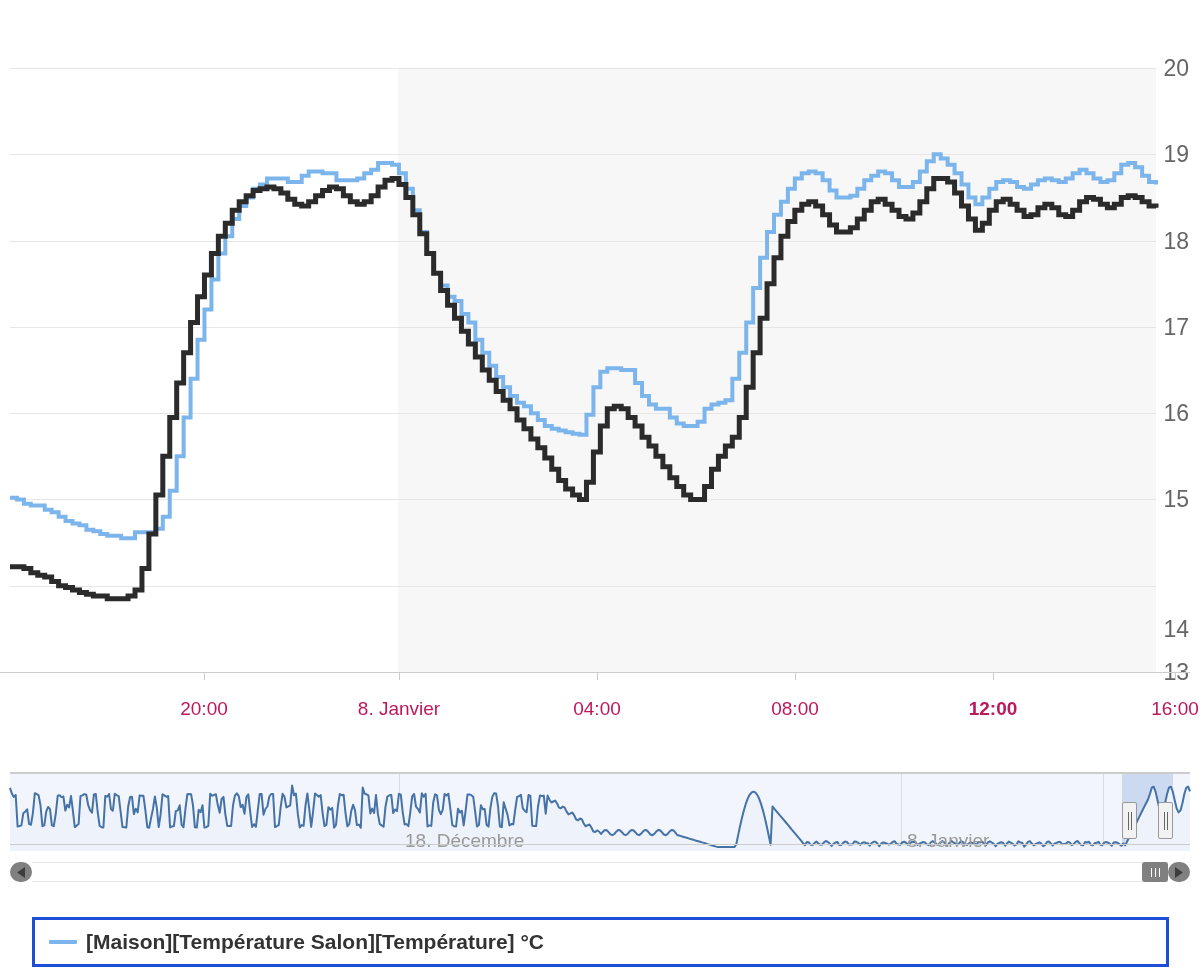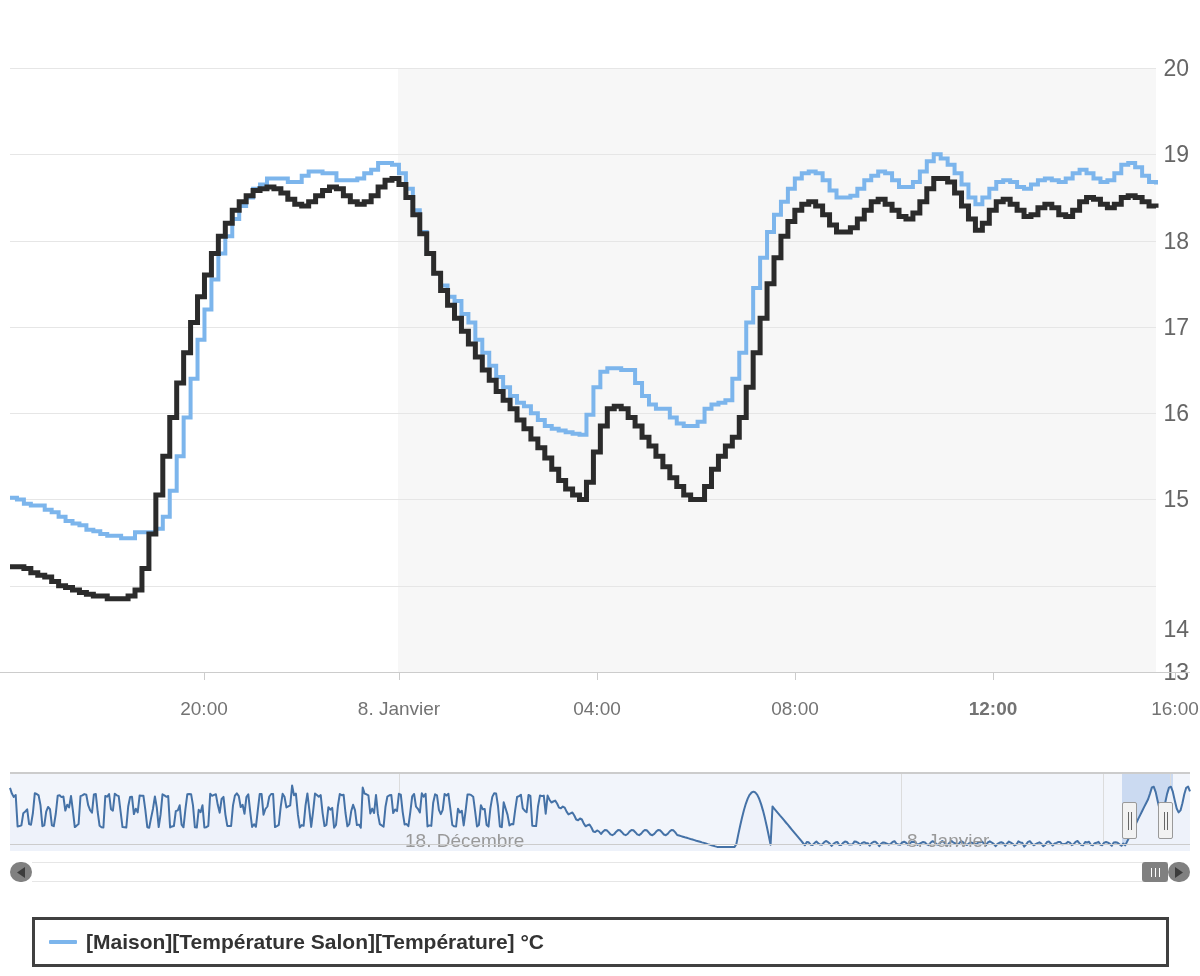--- a/index.html
+++ b/index.html
@@ -92,21 +92,21 @@
   .x-tick-mark {
     position: absolute;
     top: 673px;
     width: 1px; height: 7px;
     background: #cccccc;
   }
   .x-tick-label {
     position: absolute;
     top: 698px;
     font-size: 19px;
-    color: #737373;
+    color: #be185d;
     transform: translateX(-50%);
     white-space: nowrap;
   }
 
   
   #navigator {
     position: absolute;
     left: 10px; top: 772px;
     width: 1180px; height: 73px;
   }
@@ -205,21 +205,21 @@
   }
   #sb-thumb .bar {
     width: 1px; height: 9px; background: #ffffff; margin: 0 1.5px;
   }
 
   
   #legend {
     position: absolute;
     left: 32px; top: 917px;
     width: 1137px; height: 50px;
-    border: 3px solid #404040;
+    border: 3px solid #1d4ed8;
     background: #ffffff;
     display: flex;
     align-items: center;
     padding-left: 14px;
     overflow: hidden;
   }
   .legend-item {
     display: flex;
     align-items: center;
     white-space: nowrap;

